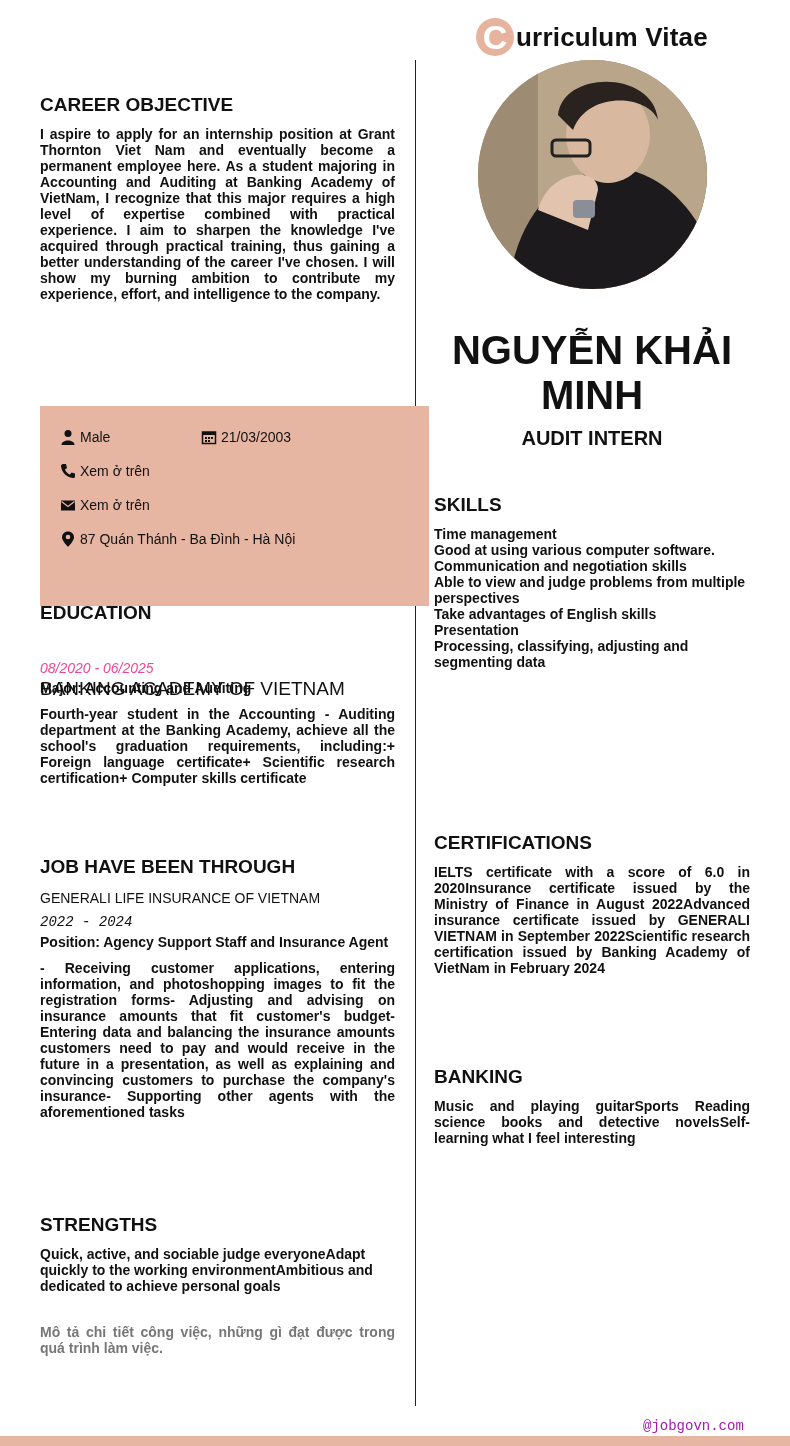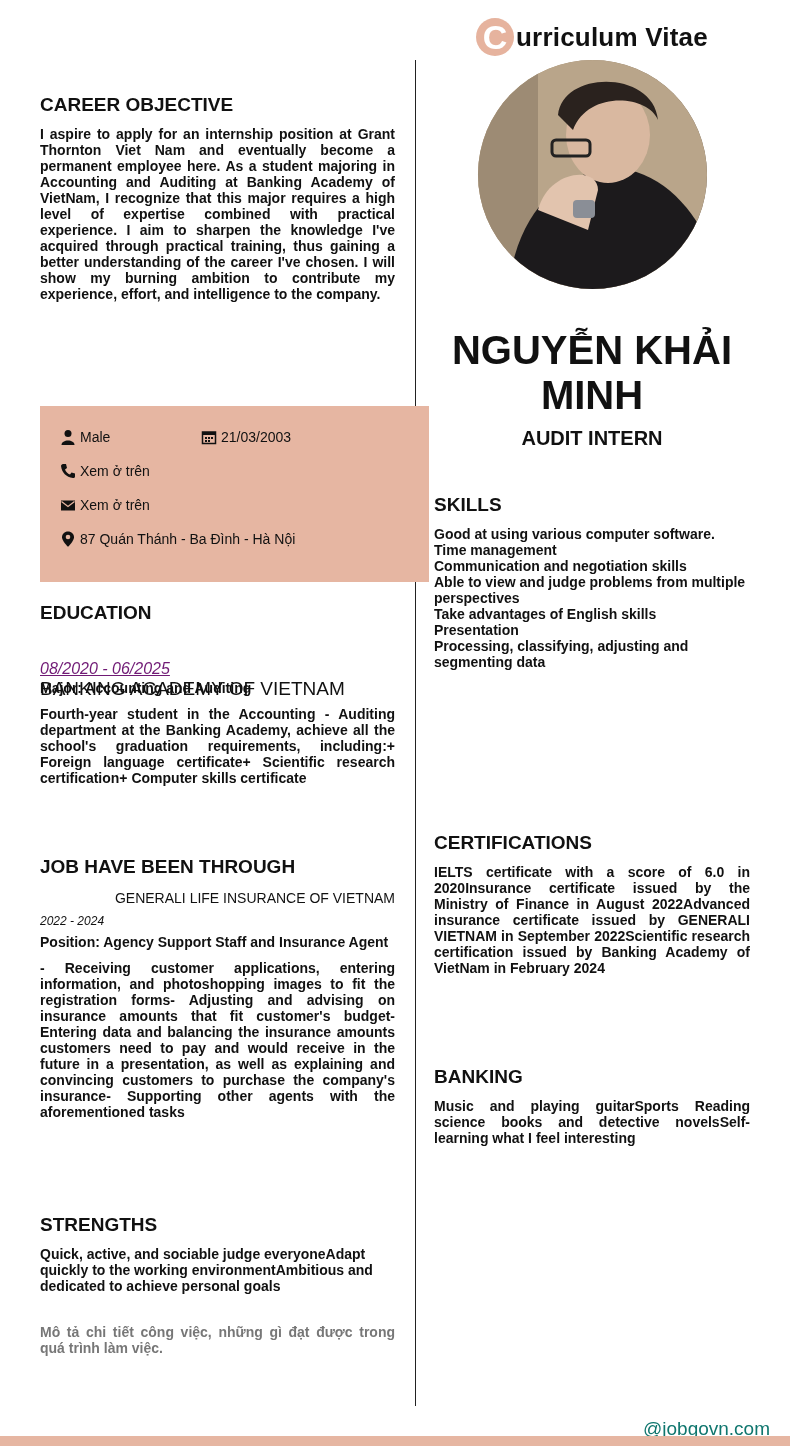--- a/index.html
+++ b/index.html
@@ -7,27 +7,27 @@
   .abs{position:absolute;}
   .logo{left:476px;top:16px;height:42px;display:flex;align-items:center;}
   .logo-c{width:38px;height:38px;border-radius:50%;background:#e6b39e;color:#fff;font-weight:bold;font-size:34px;display:flex;align-items:center;justify-content:center;line-height:1;}
   .logo-t{font-weight:bold;font-size:26px;color:#111;margin-left:2px;letter-spacing:0.2px;}
   .divider{left:415px;top:60px;width:1px;height:1346px;background:#222;}
   .photo{left:478px;top:60px;width:229px;height:229px;border-radius:50%;overflow:hidden;background:radial-gradient(circle at 30% 40%,#d8c8a8 0%,#a89070 40%,#3a302a 100%);}
   .h{font-weight:bold;font-size:19px;color:#111;}
   .p{font-size:14px;line-height:16px;color:#111;text-align:justify;font-weight:bold;}
   .left{left:40px;width:355px;}
   .right{left:434px;width:316px;}
-  .contact{left:40px;top:406px;width:389px;height:176px;background:#e6b6a2;}
+  .contact{left:40px;top:406px;width:389px;height:200px;background:#e6b6a2;}
   .ci{position:absolute;display:flex;align-items:center;font-size:14px;}
   .ci svg{width:16px;height:16px;margin-right:4px;}
   .name{left:434px;width:316px;top:328px;text-align:center;font-weight:bold;font-size:40px;line-height:45px;}
   .role{left:434px;width:316px;top:427px;text-align:center;font-weight:bold;font-size:20px;}
   .footer-bar{left:0;top:1436px;width:790px;height:10px;background:#e6b6a2;}
-  .footer-text{left:643px;top:1418px;font-family:Liberation Sans, sans-serif;font-size:19px;color:#0f766e;}
+  .footer-text{left:643px;top:1418px;font-family:Liberation Mono, monospace;font-size:14px;color:#a21caf;}
 </style>
 </head>
 <body>
 
 <div class="abs logo">
   <div class="logo-c">C</div>
   <div class="logo-t">urriculum Vitae</div>
 </div>
 
 <div class="abs divider"></div>
@@ -72,27 +72,27 @@
     <svg viewBox="0 0 16 16">
         <path d="M8 0.5 C4.5 0.5 2 3 2 6.2 C2 10 8 15.8 8 15.8 C8 15.8 14 10 14 6.2 C14 3 11.5 0.5 8 0.5 Z" fill="#111"></path>
         <circle cx="8" cy="6" r="2.3" fill="#e6b6a2"></circle>
       </svg>
     <span>87 Quán Thánh - Ba Đình - Hà Nội</span>
   </div>
 </div>
 
 <div class="abs h left" style="top:602px;">EDUCATION</div>
 <div class="abs left" style="top:636px;font-weight:normal;font-size:19px;margin-top:42px;">BANKING ACADEMY OF VIETNAM</div>
-<div class="abs left" style="top:660px;font-style:italic;font-size:16px;color:#701a75;text-decoration:underline;">08/2020 - 06/2025</div>
+<div class="abs left" style="top:660px;font-style:italic;font-size:14px;color:#ec4899;">08/2020 - 06/2025</div>
 <div class="abs p left" style="top:680px;">Major: Accounting and Auditing</div>
 <div class="abs p left" style="top:706px;">Fourth-year student in the Accounting - Auditing department at the Banking Academy, achieve all the school's graduation requirements, including:+ Foreign language certificate+ Scientific research certification+ Computer skills certificate</div>
 
 <div class="abs h left" style="top:856px;">JOB HAVE BEEN THROUGH</div>
-<div class="abs left" style="top:890px;font-size:14px;text-align:right;">GENERALI LIFE INSURANCE OF VIETNAM</div>
-<div class="abs left" style="top:914px;font-size:12px;font-style:italic;">2022 - 2024</div>
+<div class="abs left" style="top:890px;font-size:14px;">GENERALI LIFE INSURANCE OF VIETNAM</div>
+<div class="abs left" style="top:914px;font-size:14px;font-style:italic;font-family:Liberation Mono, monospace;">2022 - 2024</div>
 <div class="abs p left" style="top:934px;">Position: Agency Support Staff and Insurance Agent</div>
 <div class="abs p left" style="top:960px;">- Receiving customer applications, entering information, and photoshopping images to fit the registration forms- Adjusting and advising on insurance amounts that fit customer's budget- Entering data and balancing the insurance amounts customers need to pay and would receive in the future in a presentation, as well as explaining and convincing customers to purchase the company's insurance- Supporting other agents with the aforementioned tasks</div>
 
 <div class="abs h left" style="top:1214px;">STRENGTHS</div>
 <div class="abs p left" style="top:1246px;text-align:left;">Quick, active, and sociable judge everyoneAdapt quickly to the working environmentAmbitious and dedicated to achieve personal goals</div>
 <div class="abs p left" style="top:1324px;color:#777;"> Mô tả chi tiết công việc, những gì đạt được trong quá trình làm việc.</div>
 
 <div class="abs photo">
   <svg width="229" height="229" viewBox="0 0 229 229">
     <rect width="229" height="229" fill="#b9a58a"></rect>
@@ -104,22 +104,22 @@
     <path d="M60 150 C70 110 120 105 120 130 L110 170 Z" fill="#e2c4ae"></path>
     <rect x="95" y="140" width="22" height="18" rx="4" fill="#8a8e96"></rect>
   </svg>
 </div>
 
 <div class="abs name">NGUYỄN KHẢI MINH</div>
 <div class="abs role">AUDIT INTERN</div>
 
 <div class="abs h right" style="top:494px;">SKILLS</div>
 <div class="abs right" style="top:526px;">
+  <div class="p" style="text-align:left;">Time management</div>
   <div class="p" style="text-align:left;">Good at using various computer software.</div>
-  <div class="p" style="text-align:left;">Time management</div>
   <div class="p" style="text-align:left;">Communication and negotiation skills</div>
   <div class="p" style="text-align:left;">Able to view and judge problems from multiple perspectives</div>
   <div class="p" style="text-align:left;">Take advantages of English skills</div>
   <div class="p" style="text-align:left;">Presentation</div>
   <div class="p" style="text-align:left;">Processing, classifying, adjusting and segmenting data</div>
 </div>
 
 <div class="abs h right" style="top:832px;">CERTIFICATIONS</div>
 <div class="abs p right" style="top:864px;">IELTS certificate with a score of 6.0 in 2020Insurance certificate issued by the Ministry of Finance in August 2022Advanced insurance certificate issued by GENERALI VIETNAM in September 2022Scientific research certification issued by Banking Academy of VietNam in February 2024</div>
 

